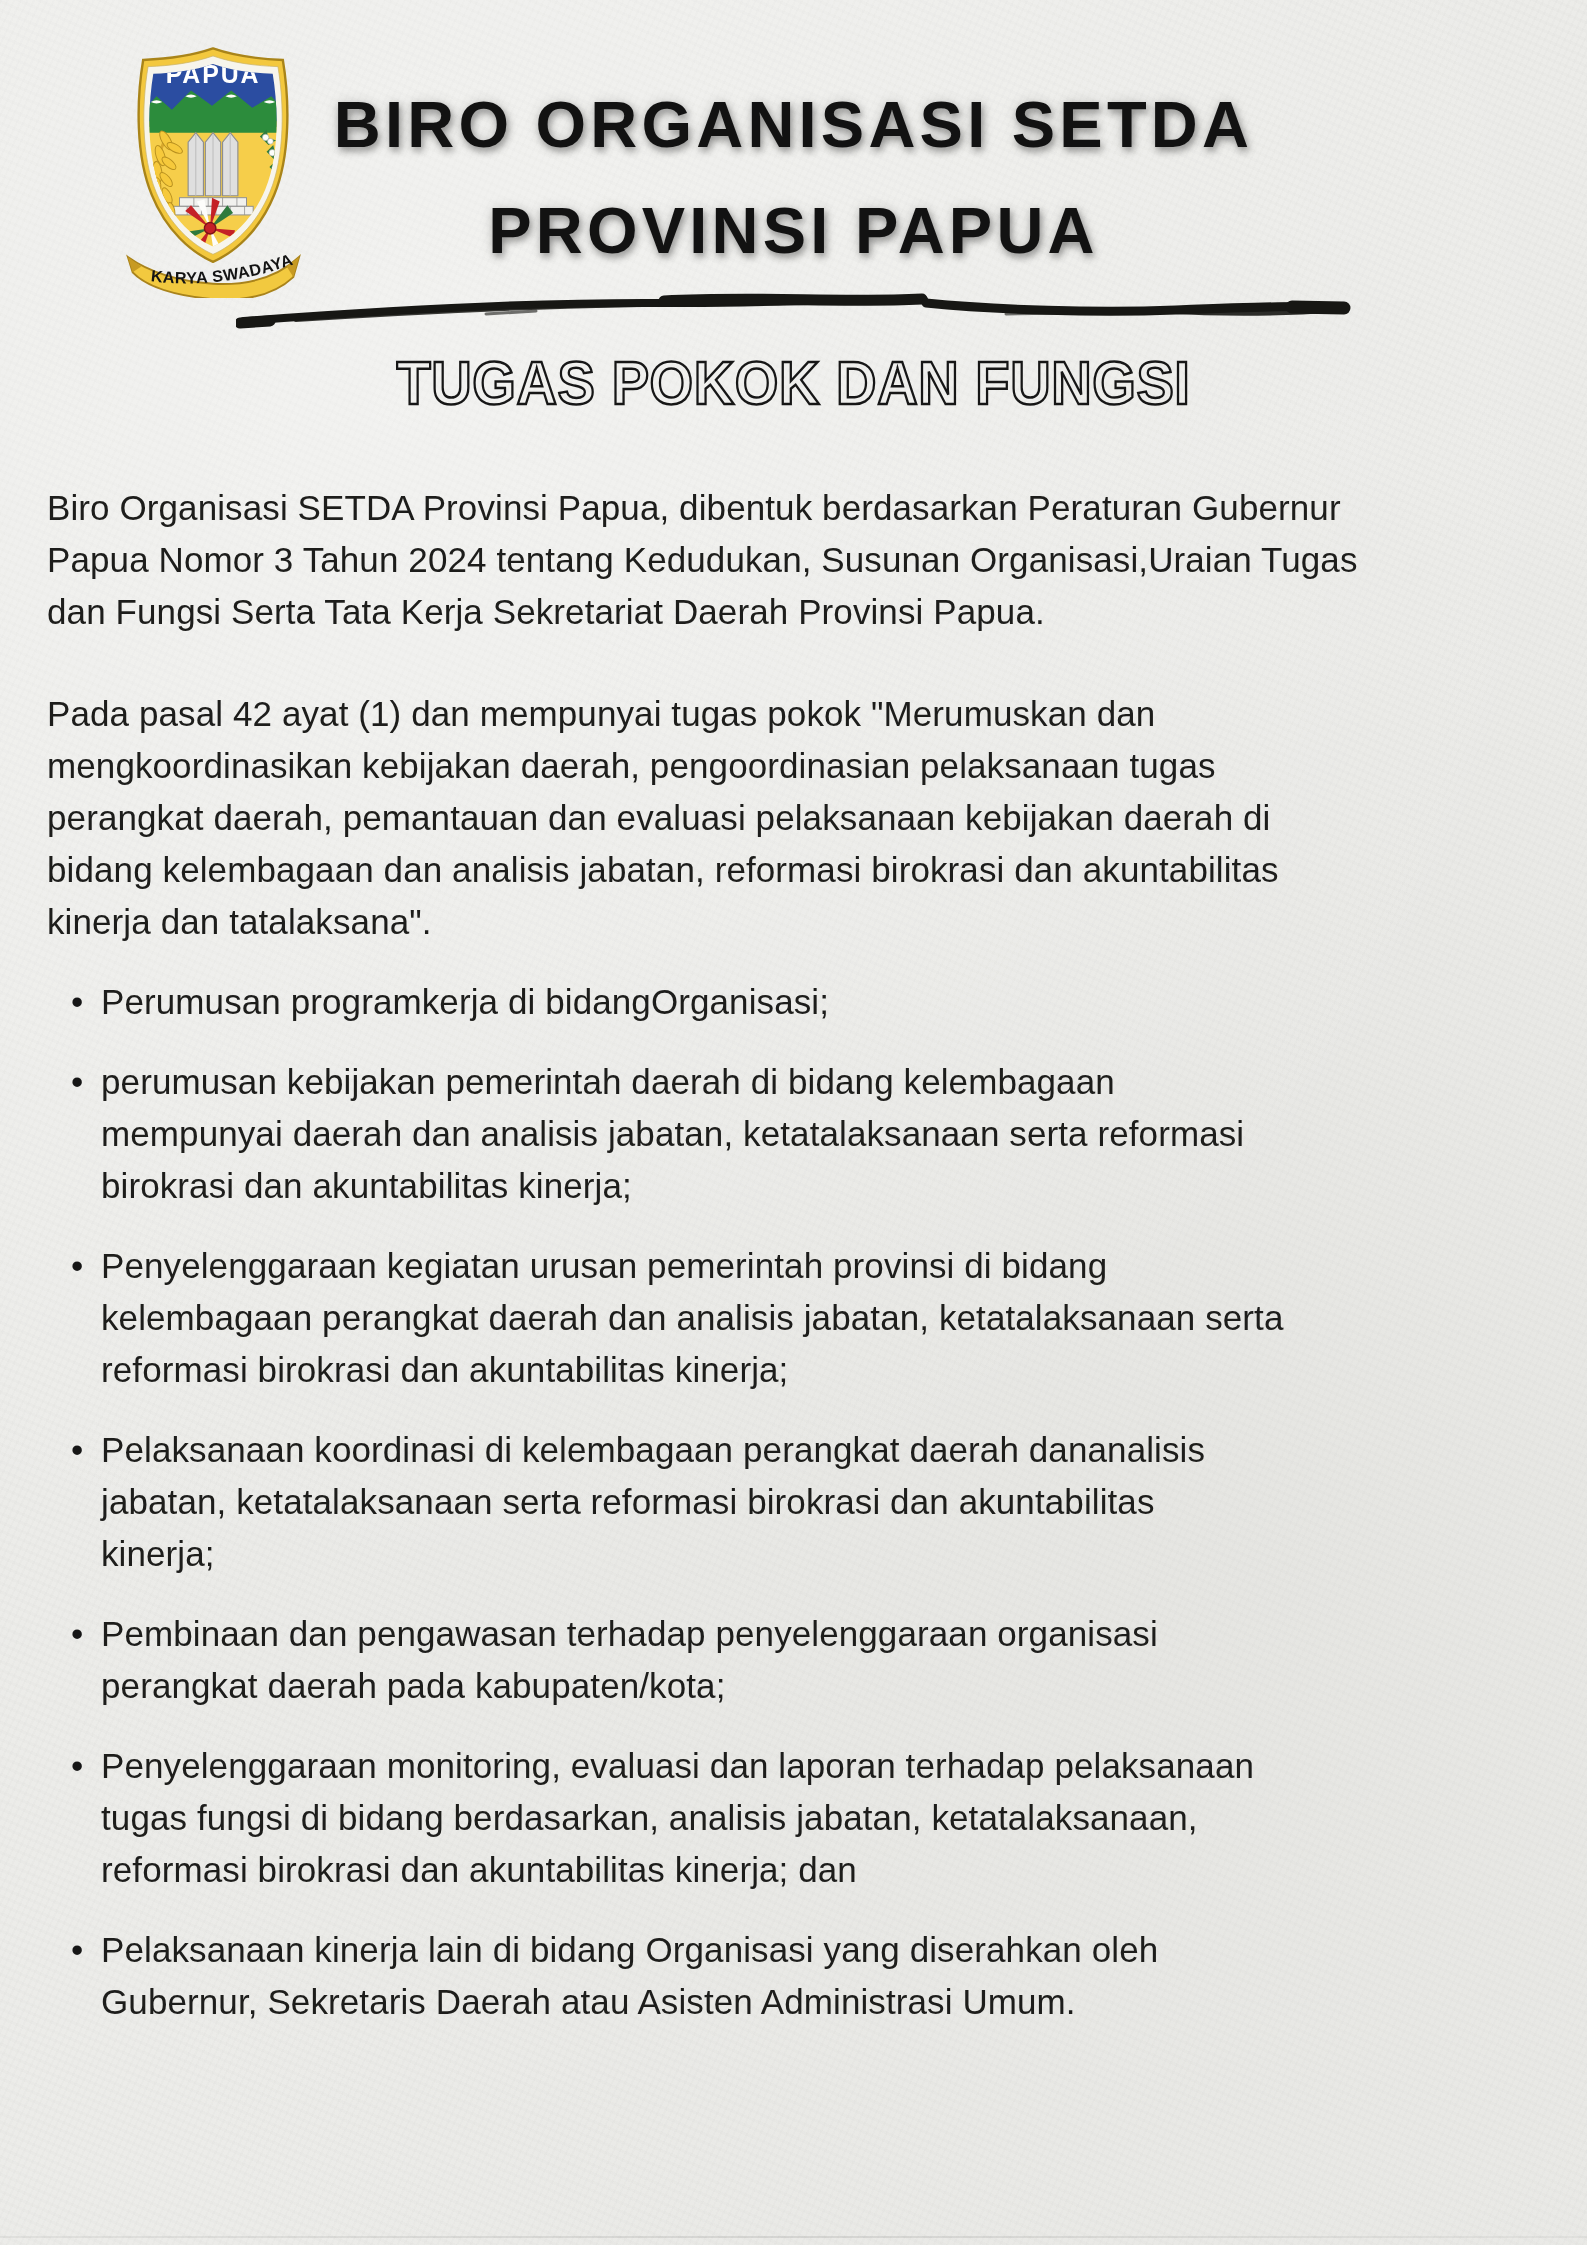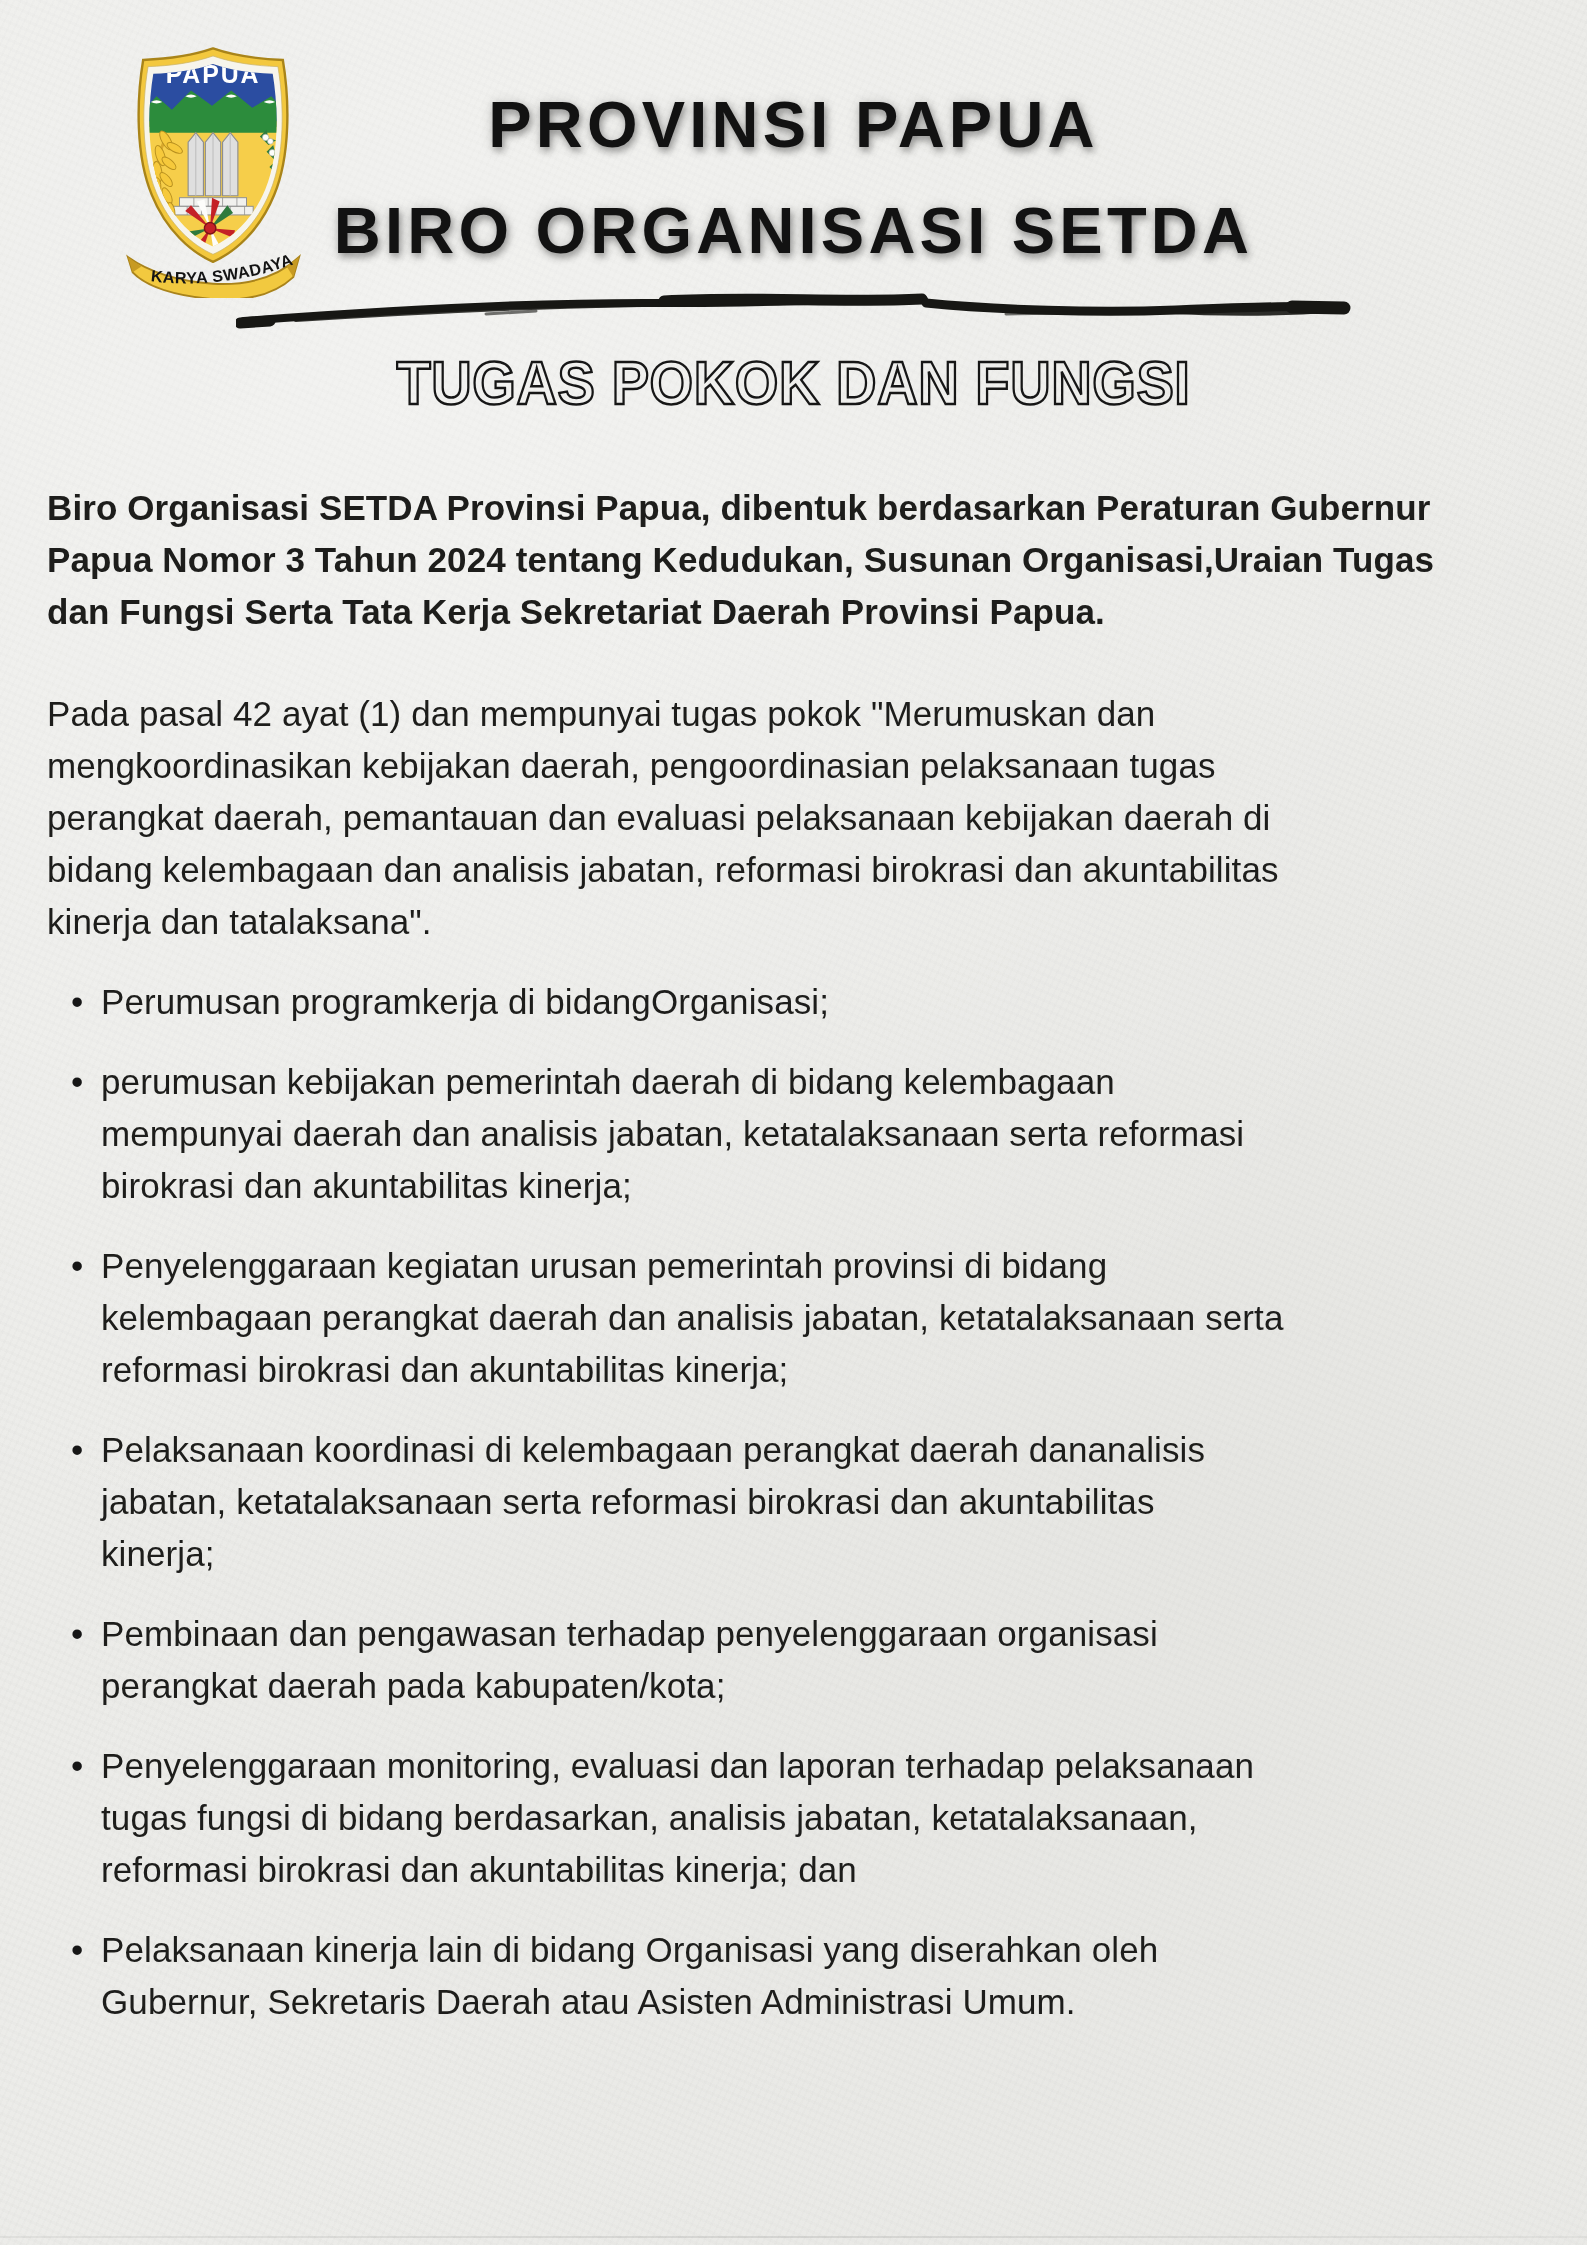--- a/index.html
+++ b/index.html
@@ -35,21 +35,21 @@
     color:transparent;
     -webkit-text-stroke:2.4px #161616;
     transform:scaleX(.95) scaleY(1.04);transform-origin:50% 50%;
     white-space:nowrap;
   }
   .content{padding:0 47px;}
   .para{
     margin:0;font-size:35px;line-height:52px;letter-spacing:.1px;
     white-space:pre-line;
   }
-  .para-1{margin-top:68px;font-weight:bold;}
+  .para-1{margin-top:68px;}
   .para-2{margin-top:50px;}
   .list-intro{margin-top:96px;}
   ul.fn-list{list-style:none;margin:14px 0 0 0;padding:0;}
   ul.fn-list li{
     position:relative;margin:0;padding:0 0 0 54px;
     font-size:35px;line-height:52px;letter-spacing:.1px;
   }
   .bullet{
     position:absolute;left:24px;top:0;
     font-size:35px;line-height:52px;color:#161616;
@@ -171,22 +171,22 @@
             <path d="M0 0 L4 26 L12 22 Z" fill="#FDFDFB"></path>
             <path d="M0 0 L24 10 L26 2 Z" fill="#C42127"></path>
           </g>
           <circle cx="0" cy="0" r="6" fill="#C42127" stroke="#7E1217" stroke-width="1.5"></circle>
         </g>
       </g>
     </svg>
   </div>
 
   <div class="titles">
+    <div class="title-line">BIRO ORGANISASI SETDA</div>
     <div class="title-line">PROVINSI PAPUA</div>
-    <div class="title-line">BIRO ORGANISASI SETDA</div>
   </div>
 
   <div class="divider-wrap">
     <svg width="1115" height="44" viewBox="0 0 1115 44">
       <g fill="none" stroke="#171714" stroke-linecap="round">
         <path d="M8 31 C 140 21 300 12 430 13 C 540 14 590 8 688 10" stroke-width="8"></path>
         <path d="M60 30 C 200 21 360 13 520 14" stroke-width="4" opacity="0.85"></path>
         <path d="M428 11 C 520 6 604 13 686 9" stroke-width="11"></path>
         <path d="M690 13 C 760 20 860 23 940 20 C 1020 17 1078 15 1104 18" stroke-width="9"></path>
         <path d="M928 21 C 1000 25 1058 23 1098 20" stroke-width="5" opacity="0.9"></path>

